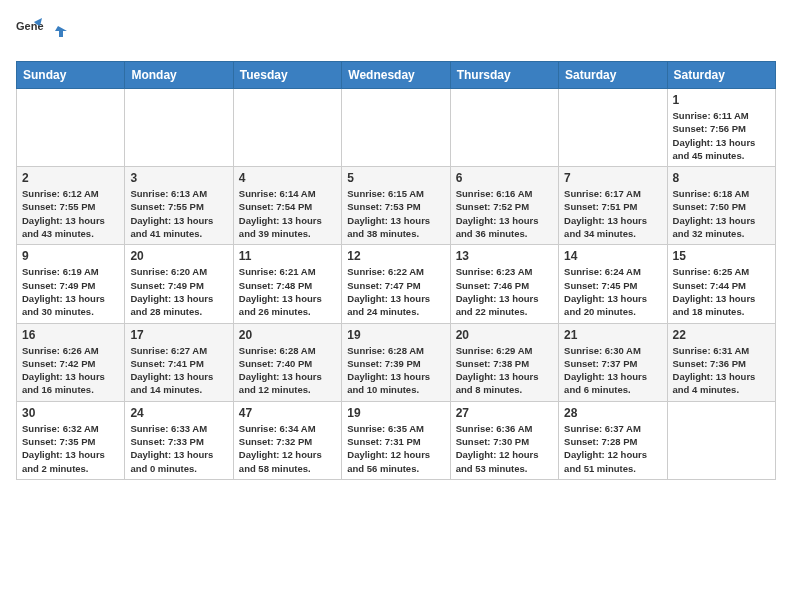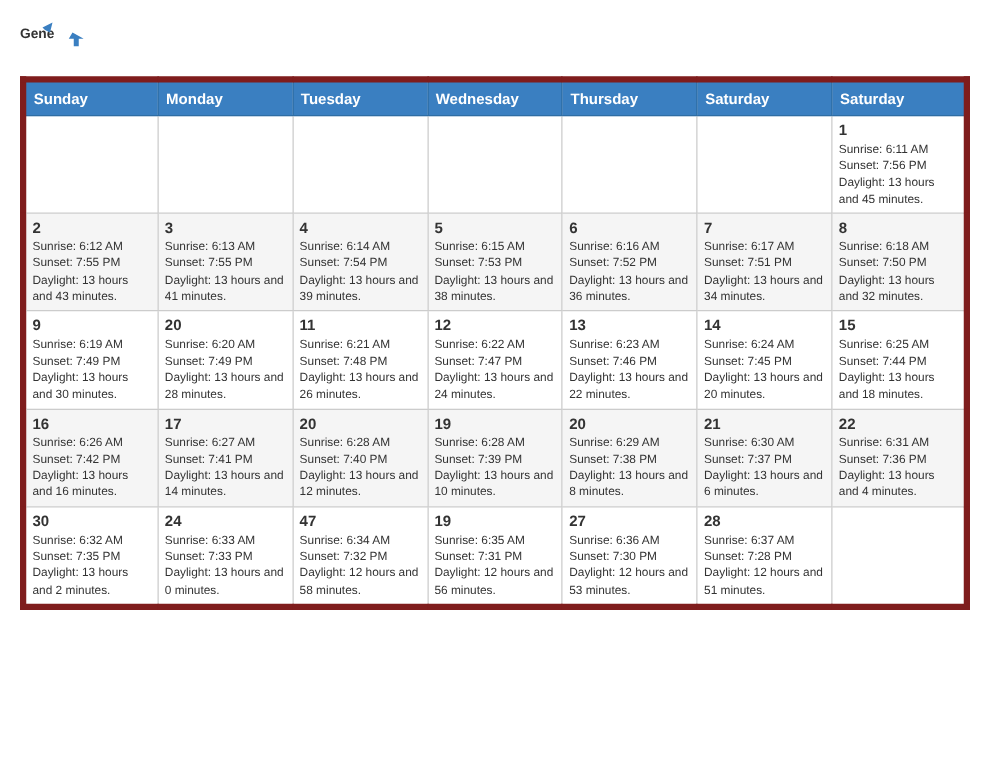--- a/index.html
+++ b/index.html
@@ -44,21 +44,21 @@
       color: #333;
       line-height: 1.1;
     }
     .subtitle {
       font-size: 14px;
       color: #555;
     }
     .calendar-table {
       width: 100%;
       border-collapse: collapse;
-      border: 5px solid #7f1d1d;
+      border: 1px solid #7f1d1d;
       margin-top: 17px;
     }
     .calendar-table th {
       background-color: #3a7fc1;
       color: #fff;
       font-size: 12px;
       font-weight: bold;
       text-align: left;
       padding: 6px 6px;
       border: 1px solid #2e6da3;
@@ -79,20 +79,21 @@
     .day-number {
       font-size: 12px;
       font-weight: bold;
       margin-bottom: 2px;
       display: block;
     }
     .day-info {
       font-size: 9.5px;
       line-height: 1.4;
       color: #333;
+      font-weight: bold;
     }
     .empty-cell {
       background: #fff !important;
     }
   </style>
 </head>
 <body>
 
 <div class="header-area">
   <div class="logo">

